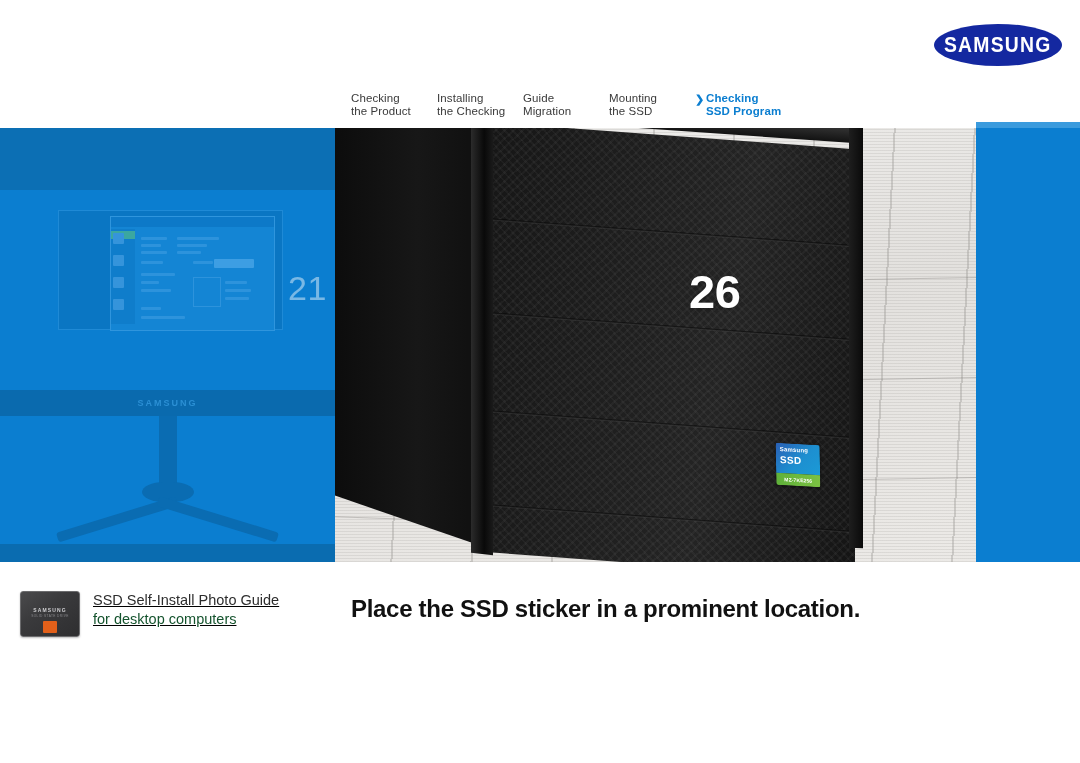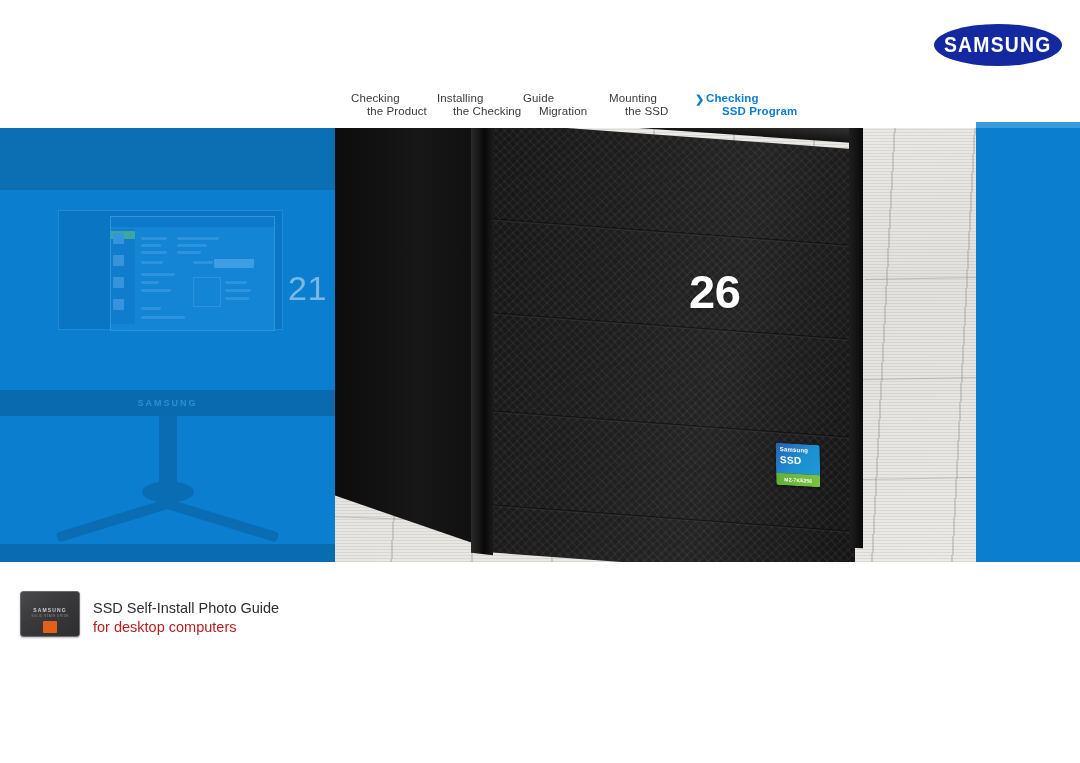--- a/index.html
+++ b/index.html
@@ -25,21 +25,21 @@
     letter-spacing:1.2px; transform:scaleY(1.18) scaleX(1.02);
     font-family:"Liberation Sans", sans-serif;
   }
 
   
   .nav { position:absolute; left:351px; top:92px; display:flex; gap:0; }
   .nav-item {
     width:86px; font-size:11.5px; line-height:12.5px;
     color:#3a3a3a; letter-spacing:0.1px;
   }
-  .nav-item .l2 { display:block;margin-left:16px; }
+  .nav-item .l2 { display:block; }
   .nav-item.active { color:#0b7ed0; font-weight:bold; position:relative; padding-left:11px; width:110px; }
   .nav-chevron {
     position:absolute; left:0; top:1px;
     color:#0b7ed0; font-size:11px; font-weight:bold;
   }
 
   
   .hero { position:absolute; left:0; top:128px; width:1080px; height:434px; }
 
   
@@ -169,21 +169,21 @@
     font-size:47px; color:#ffffff; font-weight:bold;
     letter-spacing:-0.5px;
     text-shadow:0 1px 4px rgba(0,0,0,0.25);
   }
 
   
   .right-blue { position:absolute; left:976px; top:0; width:104px; height:434px; background:#0b7ed0; }
   .right-blue-top { position:absolute; left:0; top:-6px; width:104px; height:6px; background:#3b9bdd; }
 
   
-  .brand { position:absolute; left:20px; top:591px; display:flex; align-items:flex-end; gap:13px; }
+  .brand { position:absolute; left:20px; top:591px; display:flex; align-items:flex-start; gap:13px;text-decoration:underline; }
   .ssd-thumb {
     width:60px; height:46px; border-radius:3px;
     background:linear-gradient(145deg,#4a4a4c 0%,#3a3a3c 40%,#2e2e30 100%);
     border:1px solid #6b6b6d;
     position:relative; flex:none;
     box-shadow:0 1px 2px rgba(0,0,0,0.25);
   }
   .ssd-thumb-logo {
     position:absolute; left:0; right:0; top:15px; text-align:center;
     color:#cfcfd2; font-size:5px; font-weight:bold; letter-spacing:1.1px;
@@ -191,21 +191,21 @@
   .ssd-thumb-sub {
     position:absolute; left:0; right:0; top:22px; text-align:center;
     color:#8a8a8d; font-size:3.2px; letter-spacing:0.4px;
   }
   .ssd-thumb-chip {
     position:absolute; left:50%; margin-left:-7px; bottom:3px;
     width:14px; height:12px; background:#e2601a; border-radius:1px;
   }
   .brand-txt { line-height:19px; }
   .brand-t1 { font-size:14.5px; color:#2d2d2d; }
-  .brand-t2 { font-size:14.5px; color:#b91c1c; }
+  .brand-t2 { font-size:14.5px; color:#14532d; }
 
   .headline {
     position:absolute; left:351px; top:595px;
     font-size:24px; font-weight:bold; color:#111;
     letter-spacing:-0.3px;
   }
   .subline {
     position:absolute; left:351px; top:639px;
     font-size:13px; color:#3a3a3a;
   }
@@ -343,14 +343,15 @@
       <div class="ssd-thumb-logo">SAMSUNG</div>
       <div class="ssd-thumb-sub">SOLID STATE DRIVE</div>
       <div class="ssd-thumb-chip"></div>
     </div>
     <div class="brand-txt">
       <div class="brand-t1">SSD Self-Install Photo Guide</div>
       <div class="brand-t2">for desktop computers</div>
     </div>
   </div>
 
+  <div class="headline">Place the SSD sticker in a prominent location.</div>
 
 </div>
 
 </body></html>

